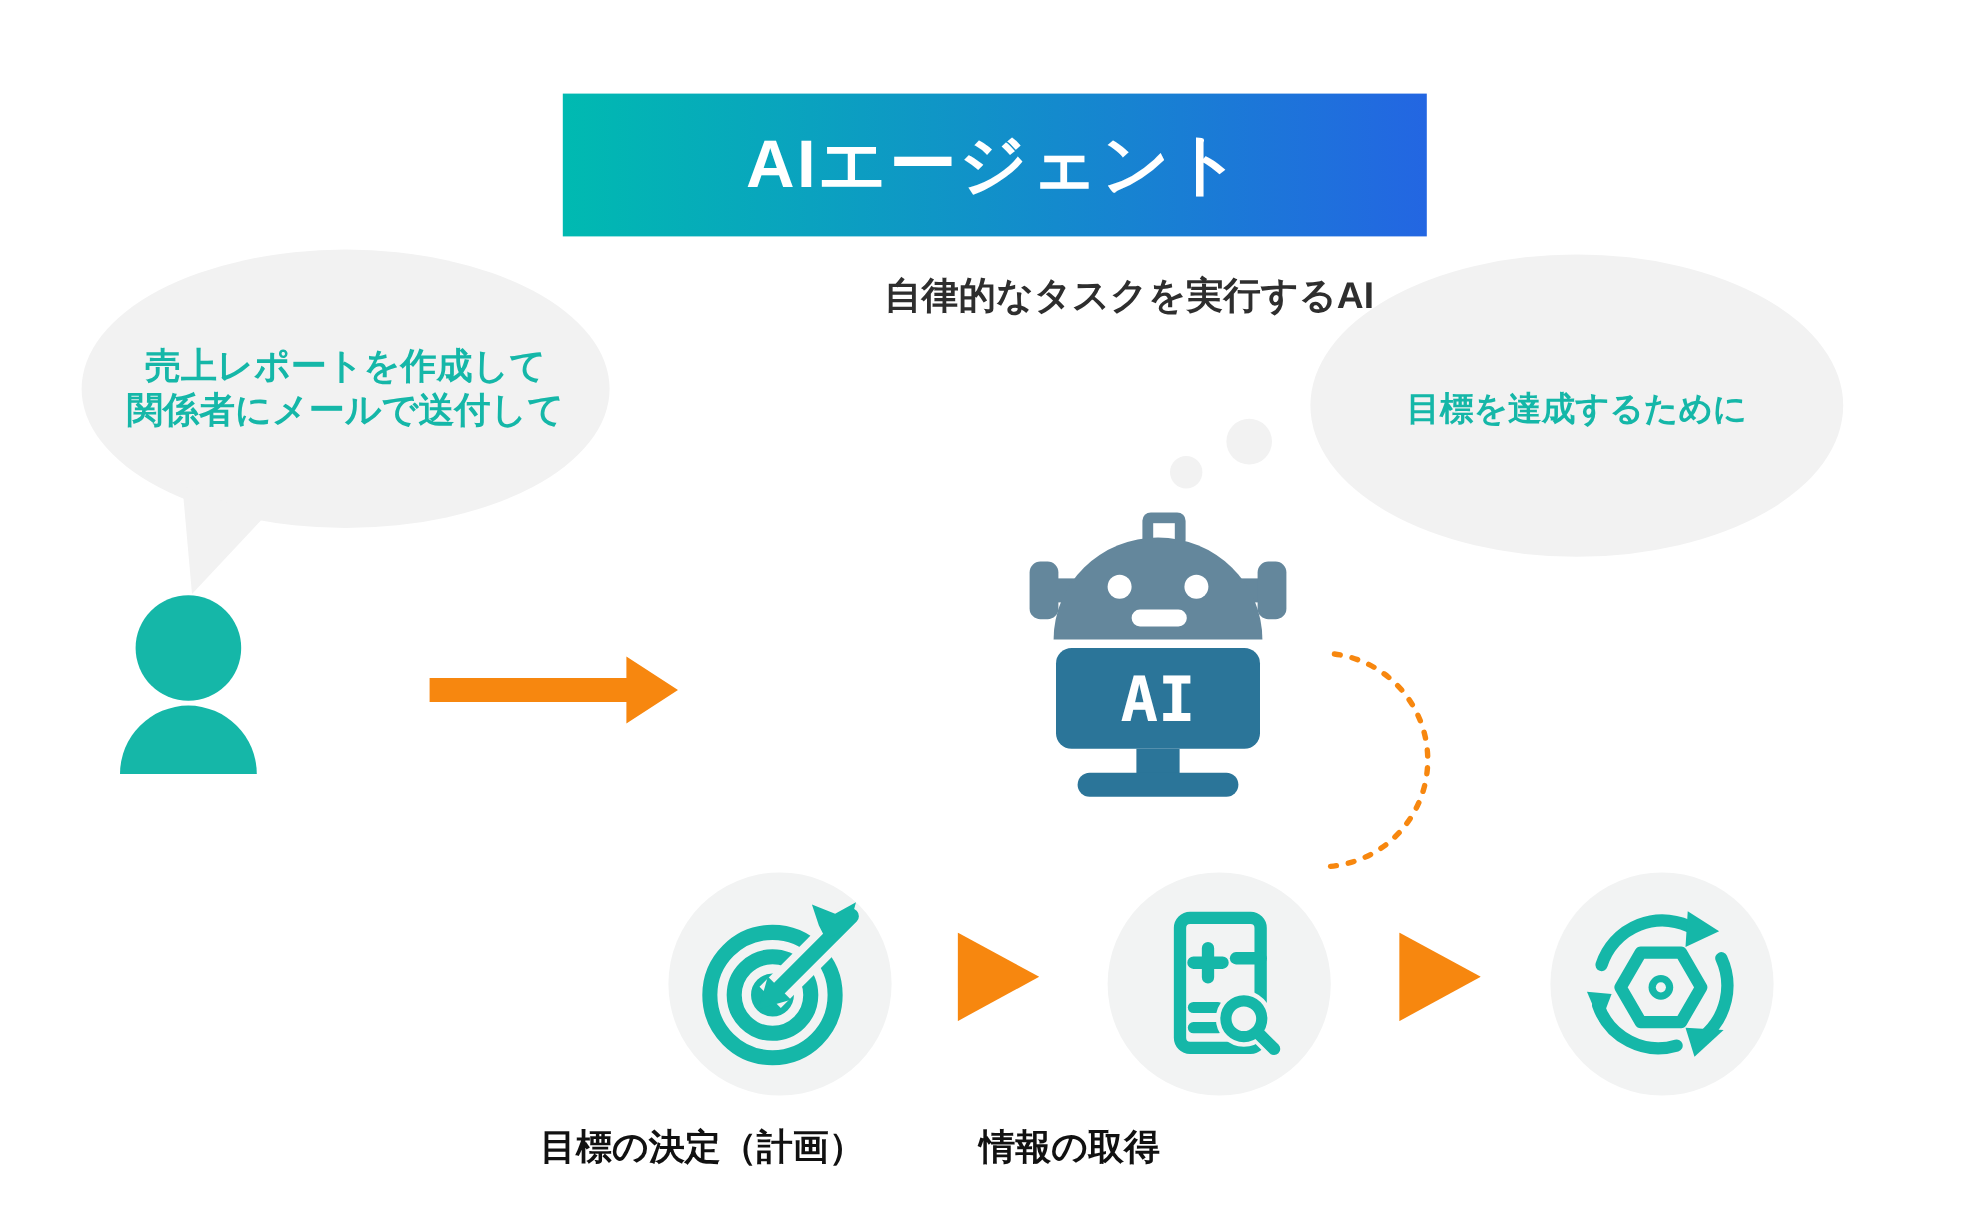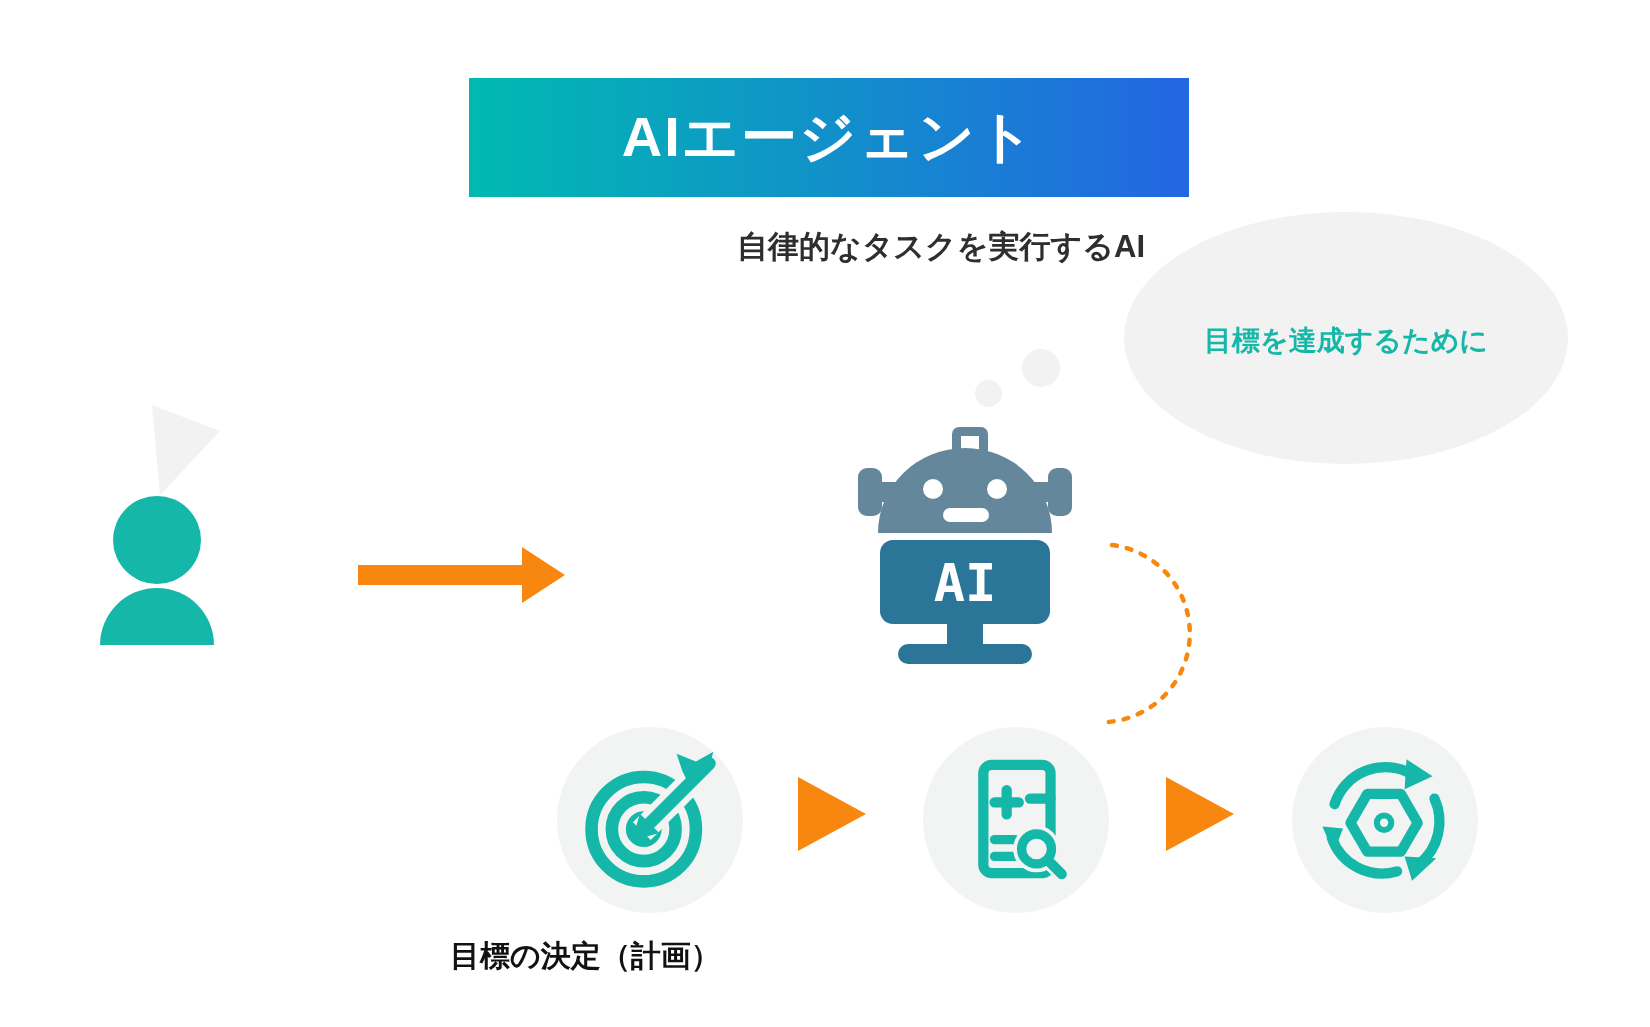--- a/index.html
+++ b/index.html
@@ -22,21 +22,21 @@
     color:var(--subtitle-text,#2e2e2e);font-size:31px;font-weight:bold;
   }
 
   
   .bubble{
     background:var(--bubble-bg,#f2f2f2);border-radius:50%;
     display:flex;flex-direction:column;align-items:center;justify-content:center;
     text-align:center;color:var(--teal,#15b7a8);font-weight:bold;
   }
   .bubble-left{left:68px;top:208px;width:440px;height:232px;font-size:30px;line-height:37px;}
-  .bubble-right{left:1124px;top:212px;width:444px;height:252px;font-size:28px;line-height:38px;padding-top:6px;box-sizing:border-box;}
+  .bubble-right{left:1092px;top:212px;width:444px;height:252px;font-size:28px;line-height:38px;padding-top:6px;box-sizing:border-box;}
 
   .dot{background:var(--bubble-bg,#f2f2f2);border-radius:50%;}
   .dot-small{left:975px;top:380px;width:27px;height:27px;}
   .dot-large{left:1022px;top:349px;width:38px;height:38px;}
 
   
   .step-circle{
     width:186px;height:186px;border-radius:50%;background:#f2f3f3;
     display:flex;align-items:center;justify-content:center;
   }
@@ -51,20 +51,24 @@
 </head>
 <body>
 
 <div class="canvas">
 
   <div class="abs banner">
     <span class="banner-title">AIエージェント</span>
   </div>
   <div class="abs subtitle">自律的なタスクを実行するAI</div>
 
+  <div class="abs bubble bubble-left">
+    <div>売上レポートを作成して</div>
+    <div>関係者にメールで送付して</div>
+  </div>
   <svg class="abs" style="left:138px;top:405px;" width="95" height="95">
     <polygon points="14,0 82,26 22,90" fill="var(--bubble-bg,#f2f2f2)"></polygon>
   </svg>
 
   <svg class="abs" style="left:95px;top:490px;" width="125" height="160" viewBox="0 0 125 160">
     <circle cx="62" cy="50" r="44" class="teal-fill"></circle>
     <path d="M 5 155 A 57 57 0 0 1 119 155 Z" class="teal-fill"></path>
   </svg>
 
   <svg class="abs" style="left:355px;top:540px;" width="215" height="70" viewBox="0 0 215 70">
@@ -145,14 +149,15 @@
       <path d="M 21 58 A 57 57 0 0 1 104 26" class="teal-stroke" stroke-width="11" stroke-linecap="round"></path>
       <polygon points="98,10 126,28 96,42" class="teal-fill"></polygon>
       <path d="M 128 52 A 59 59 0 0 1 112 122" class="teal-stroke" stroke-width="11" stroke-linecap="round"></path>
       <polygon points="96,114 130,116 104,140" class="teal-fill"></polygon>
       <path d="M 88 130 A 57 57 0 0 1 18 94" class="teal-stroke" stroke-width="11" stroke-linecap="round"></path>
       <polygon points="8,82 30,84 20,110" class="teal-fill"></polygon>
     </svg>
   </div>
 
   <div class="abs step-label" style="left:450px;width:400px;">目標の決定（計画）</div>
+  <div class="abs step-label" style="left:816px;width:400px;">情報の取得</div>
 
 </div>
 
 </body></html>

